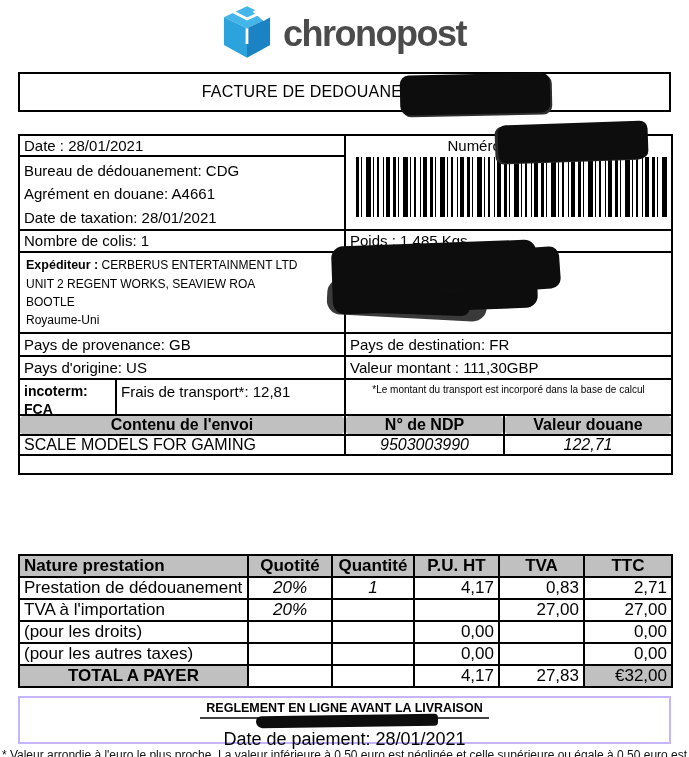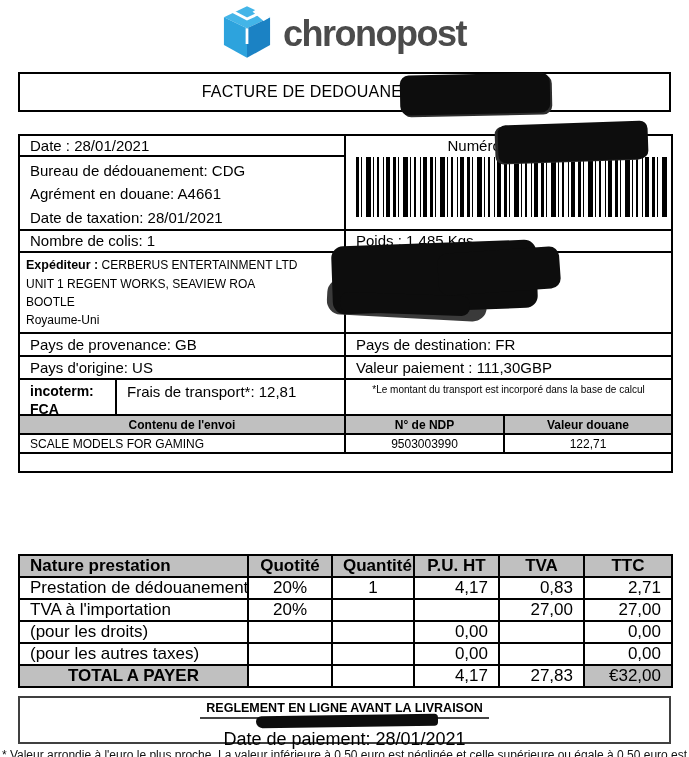--- a/index.html
+++ b/index.html
@@ -14,21 +14,21 @@
           display:flex; justify-content:center; align-items:center; gap:12px; }
   .logo-text { font-size:36px; font-weight:bold; color:#4b4b4b; letter-spacing:-1.5px; }
 
   
   .title-box { position:absolute; left:18px; top:68px; width:649px; height:36px;
                border:2px solid #000; display:flex; align-items:center; justify-content:center;
                font-size:16px; letter-spacing:0.2px; }
 
   
   table { border-collapse:collapse; table-layout:fixed; }
-  td { border:2px solid #000; padding:0 10px; font-size:15px; vertical-align:middle;
+  td { border:2px solid #000; padding:0 4px; font-size:15px; vertical-align:middle;
        overflow:hidden; white-space:nowrap; }
 
   .main-table { position:absolute; left:18px; top:130px; width:653px; }
   .main-table .lines { white-space:normal; line-height:1.55; padding-top:2px; }
   .exp-cell { font-size:12px; vertical-align:top; white-space:normal; line-height:1.5;
               padding:3px 6px; }
   .exp-cell b { font-size:12.5px; }
   .dest-cell { position:relative; vertical-align:top; padding:2px 6px; font-size:12px; }
   .ghost { color:#222; }
   .note-cell { font-size:10px; text-align:center; vertical-align:top; padding-top:4px;
@@ -42,34 +42,34 @@
   .barcode { height:60px; margin:1px 4px 0 10px;
     background:
       repeating-linear-gradient(90deg,
         #000 0 3px,  #fff 3px 5px,  #000 5px 6px,  #fff 6px 10px,
         #000 10px 15px, #fff 15px 17px, #000 17px 18px, #fff 18px 21px,
         #000 21px 23px, #fff 23px 27px, #000 27px 28px, #fff 28px 30px,
         #000 30px 34px, #fff 34px 37px);
   }
 
   .contenu-table { position:absolute; left:18px; top:410px; width:653px; }
-  .contenu-table td { font-size:12px; height:17px; }
+  .contenu-table td { font-size:16px; height:17px;border-radius:7px; }
   .hdr { background:#c0c0c0; font-weight:bold; text-align:center; }
   .empty-big { height:96px; }
 
   .presta-table { position:absolute; left:18px; top:550px; width:653px; }
   .presta-table td { font-size:17px; height:15px; }
-  .ctr { text-align:center; }
+  .ctr { text-align:center;font-style:italic; }
   .rgt { text-align:right; }
   .total-label { background:#c0c0c0; font-weight:bold; text-align:center; }
   .total-ttc { background:#c0c0c0; font-weight:normal; text-align:right; }
 
   
   .payment-box { position:absolute; left:18px; top:692px; width:649px; height:44px;
-                 border:2px solid #404040; display:flex; flex-direction:column; align-items:center; }
+                 border:2px solid #c4b5fd; display:flex; flex-direction:column; align-items:center; }
   .payment-title { margin-top:3px; font-size:12.5px; font-weight:bold;
                    border-bottom:2px solid #444; padding:0 6px 2px; }
   .payment-date { font-size:18px; margin-top:10px; }
 
   .footnote { position:absolute; left:0; right:0; top:744px; text-align:center;
               font-size:12px; color:#111; }
 
   
   .blob { position:absolute; background:#0d0d0d; z-index:6; }
   .blob-title { left:400px; top:70px; width:150px; height:40px; border-radius:9px;
@@ -132,35 +132,35 @@
       </td>
     </tr>
     <tr>
       <td colspan="2" style="height:20px">Nombre de colis: 1</td>
       <td>Poids : 1,485 Kgs</td>
     </tr>
     <tr>
       <td colspan="2" class="exp-cell" style="height:72px">
         <div><b>Expéditeur :</b>
              <span>CERBERUS ENTERTAINMENT LTD</span></div>
-        <div>UNIT 1 REGENT WORKS, SEAVIEW ROA</div>
+        <div>UNIT 2 REGENT WORKS, SEAVIEW ROA</div>
         <div>BOOTLE</div>
         <div>Royaume-Uni</div>
       </td>
       <td class="dest-cell">
         <span class="ghost">Destinataire :</span>
       </td>
     </tr>
     <tr>
       <td colspan="2" style="height:21px">Pays de provenance: GB</td>
       <td>Pays de destination: FR</td>
     </tr>
     <tr>
       <td colspan="2" style="height:21px">Pays d'origine: US</td>
-      <td>Valeur paiement : 111,30GBP</td>
+      <td>Valeur montant : 111,30GBP</td>
     </tr>
     <tr>
       <td class="incoterm-cell" style="height:34px">
         <div>incoterm:</div>
         <div>FCA</div>
       </td>
       <td class="frais-cell">Frais de transport*: 12,81</td>
       <td class="note-cell">*Le montant du transport est incorporé dans la base de calcul</td>
     </tr>
     <tr>

